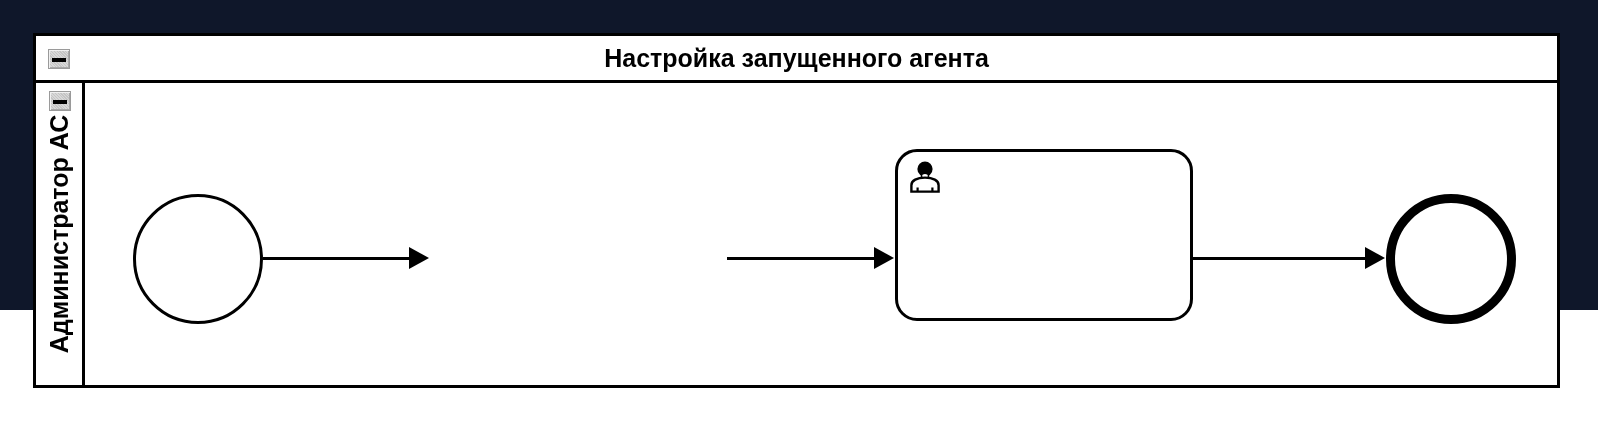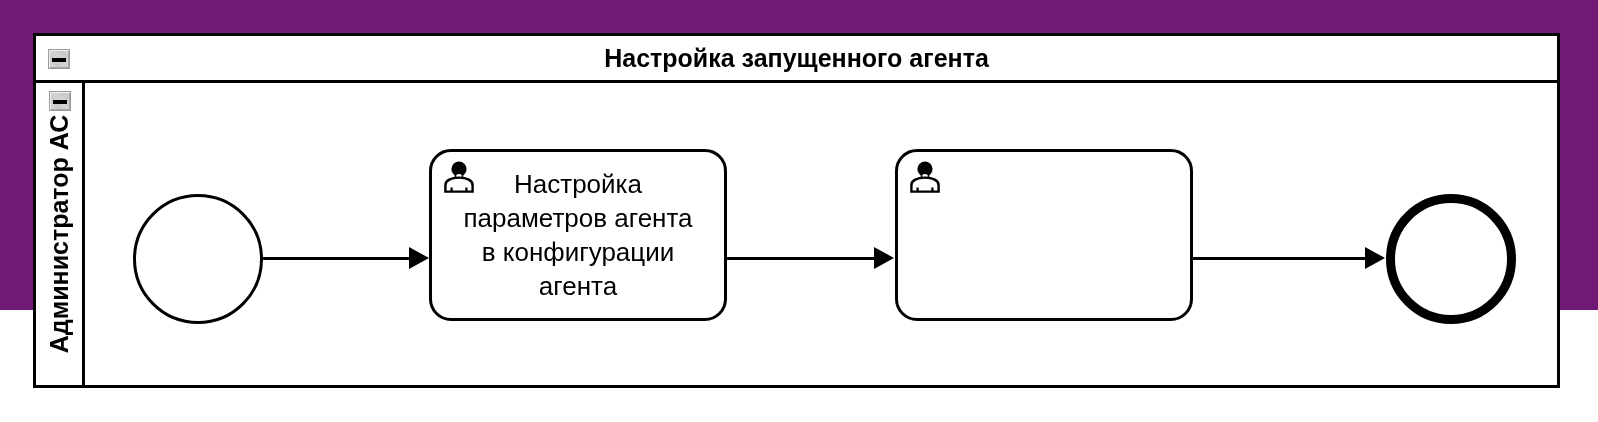--- a/index.html
+++ b/index.html
@@ -14,21 +14,21 @@
     overflow: hidden;
     position: relative;
   }
 
   #canvas {
     position: absolute;
     left: 0;
     top: 0;
     width: 1598px;
     height: 310px;
-    background: #701a75;
+    background: #0f172a;
   }
 
   
   .pool {
     position: absolute;
     left: 33px;
     top: 33px;
     width: 1527px;
     height: 355px;
     box-sizing: border-box;
@@ -211,34 +211,20 @@
         <div class="lane-label-text">Администратор АС</div>
       </div>
 
       <div class="lane-body">
 
         <div class="event start" style="left:48px; top:111px; width:130px; height:130px;"></div>
 
         <div class="flow-line" style="left:178px; top:174px; width:146px;"></div>
         <div class="flow-arrow" style="left:324px; top:164px;"></div>
 
-        <div class="task" style="left:344px; top:66px; width:298px; height:172px;">
-          <span class="task-user-icon">
-            <svg viewBox="0 0 34 34" width="34" height="34" aria-hidden="true">
-              <circle cx="17" cy="9" r="7.6" fill="#000000"></circle>
-              <path d="M17 13.2 c-2.1 0 -3.6 1.2 -3.6 2.7 0 1.1 0.8 2 2 2.4 l-0.2 1.1 1.8 1.4 1.8 -1.4 -0.2 -1.1 c1.2 -0.4 2 -1.3 2 -2.4 0 -1.5 -1.5 -2.7 -3.6 -2.7 z" fill="#ffffff" stroke="#000000" stroke-width="1.6"></path>
-              <path d="M3.4 31.6 v-6.4 c0 -4.6 5.6 -7.6 13.6 -7.6 s13.6 3 13.6 7.6 v6.4 z" fill="#ffffff" stroke="#000000" stroke-width="2.4"></path>
-              <path d="M9.6 31.6 v-4.2 M24.4 31.6 v-4.2" stroke="#000000" stroke-width="2.2" fill="none"></path>
-            </svg>
-          </span>
-          <div class="task-label">Настройка
-параметров агента
-в конфигурации
-агента</div>
-        </div>
 
         <div class="flow-line" style="left:642px; top:174px; width:147px;"></div>
         <div class="flow-arrow" style="left:789px; top:164px;"></div>
 
         <div class="task" style="left:810px; top:66px; width:298px; height:172px;">
           <span class="task-user-icon">
             <svg viewBox="0 0 34 34" width="34" height="34" aria-hidden="true">
               <circle cx="17" cy="9" r="7.6" fill="#000000"></circle>
               <path d="M17 13.2 c-2.1 0 -3.6 1.2 -3.6 2.7 0 1.1 0.8 2 2 2.4 l-0.2 1.1 1.8 1.4 1.8 -1.4 -0.2 -1.1 c1.2 -0.4 2 -1.3 2 -2.4 0 -1.5 -1.5 -2.7 -3.6 -2.7 z" fill="#ffffff" stroke="#000000" stroke-width="1.6"></path>
               <path d="M3.4 31.6 v-6.4 c0 -4.6 5.6 -7.6 13.6 -7.6 s13.6 3 13.6 7.6 v6.4 z" fill="#ffffff" stroke="#000000" stroke-width="2.4"></path>

